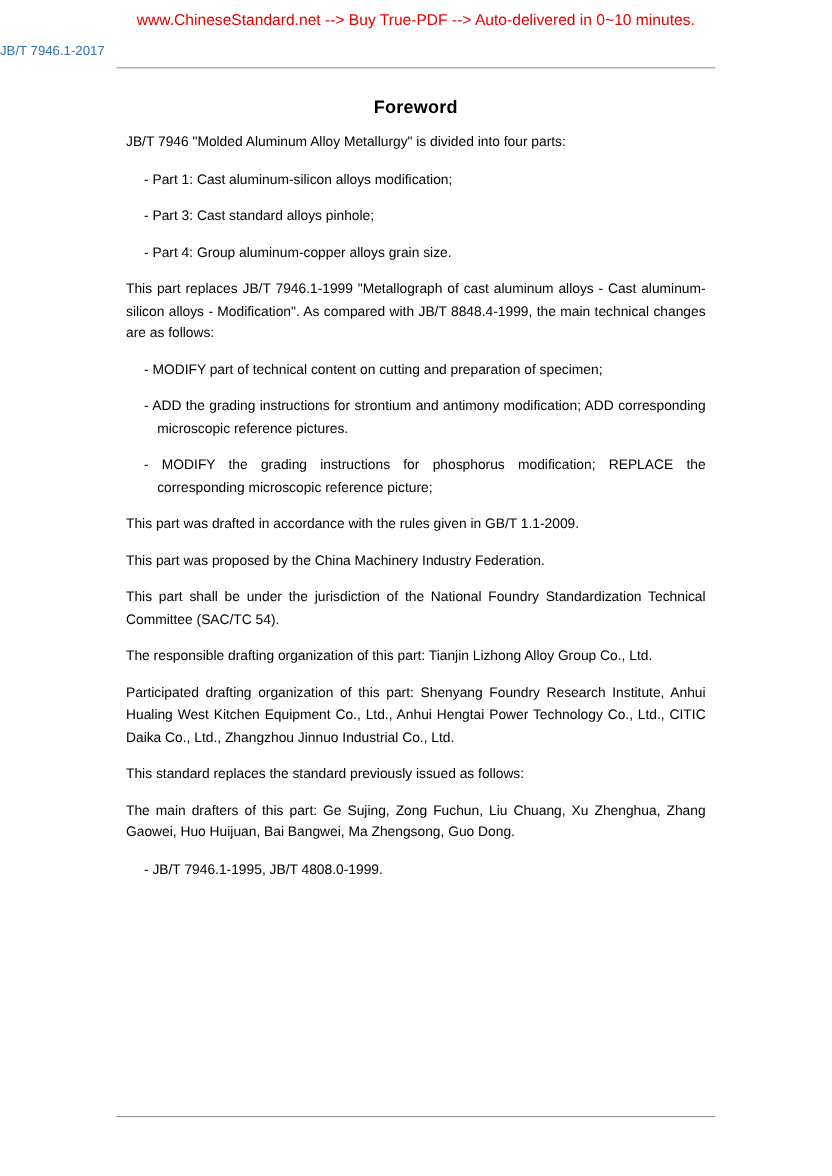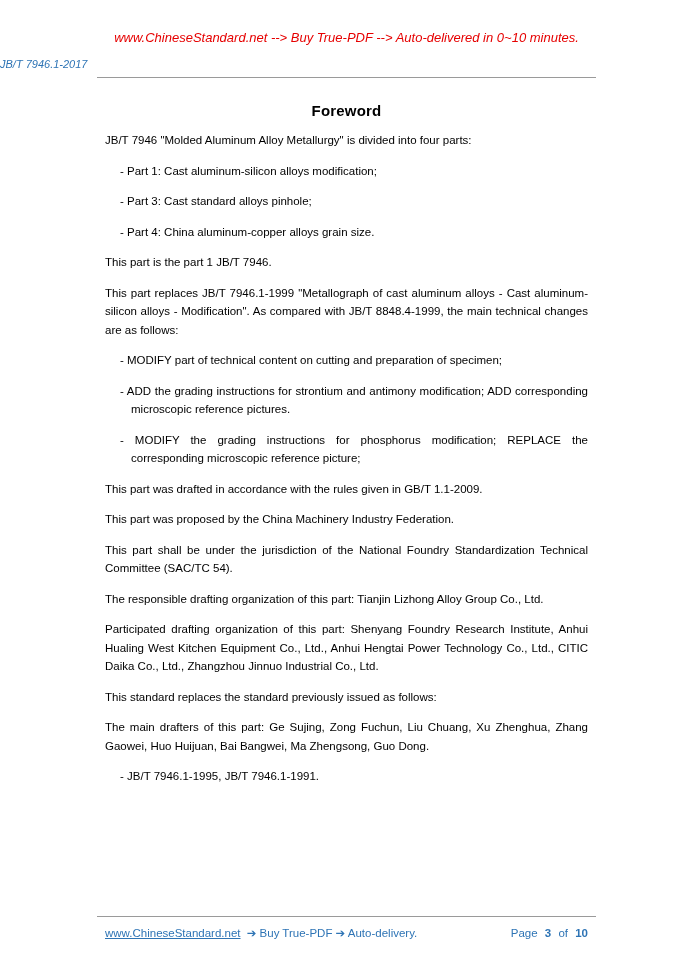--- a/index.html
+++ b/index.html
@@ -8,21 +8,21 @@
     height: 980px;
     background: #ffffff;
     font-family: "Liberation Sans", sans-serif;
     color: #000000;
     position: relative;
     overflow: hidden;
   }
   .page { position: relative; width: 693px; height: 980px; }
 
   
-  .header { padding-top: 29px; font-style: italic; }
+  .header { padding-top: 8px; }
   .banner {
     text-align: center;
     color: #e60000;
     font-size: 13px;
     line-height: 17px;
   }
   .doc-number {
     text-align: left;
     color: #2e74b5;
     font-size: 11px;
@@ -92,45 +92,32 @@
     <div class="doc-number">JB/T 7946.1-2017</div>
     <hr class="rule">
   </div>
 
   <h1 class="title">Foreword</h1>
 
   <div class="content">
       <p class="para">JB/T 7946 "Molded Aluminum Alloy Metallurgy" is divided into four parts:</p>
       <p class="item">- Part 1: Cast aluminum-silicon alloys modification;</p>
       <p class="item">- Part 3: Cast standard alloys pinhole;</p>
-      <p class="item">- Part 4: China aluminum-copper alloys grain size.</p>
-      <p class="para">This part is the part 1 JB/T 7946.</p>
+      <p class="item">- Part 4: Group aluminum-copper alloys grain size.</p>
       <p class="para">This part replaces JB/T 7946.1-1999 "Metallograph of cast aluminum alloys - Cast aluminum-silicon alloys - Modification". As compared with JB/T 8848.4-1999, the main technical changes are as follows:</p>
       <p class="item">- MODIFY part of technical content on cutting and preparation of specimen;</p>
       <p class="item">- ADD the grading instructions for strontium and antimony modification; ADD corresponding microscopic reference pictures.</p>
       <p class="item">- MODIFY the grading instructions for phosphorus modification; REPLACE the corresponding microscopic reference picture;</p>
       <p class="para">This part was drafted in accordance with the rules given in GB/T 1.1-2009.</p>
       <p class="para">This part was proposed by the China Machinery Industry Federation.</p>
       <p class="para">This part shall be under the jurisdiction of the National Foundry Standardization Technical Committee (SAC/TC 54).</p>
       <p class="para">The responsible drafting organization of this part: Tianjin Lizhong Alloy Group Co., Ltd.</p>
       <p class="para">Participated drafting organization of this part: Shenyang Foundry Research Institute, Anhui Hualing West Kitchen Equipment Co., Ltd., Anhui Hengtai Power Technology Co., Ltd., CITIC Daika Co., Ltd., Zhangzhou Jinnuo Industrial Co., Ltd.</p>
       <p class="para">This standard replaces the standard previously issued as follows:</p>
       <p class="para">The main drafters of this part: Ge Sujing, Zong Fuchun, Liu Chuang, Xu Zhenghua, Zhang Gaowei, Huo Huijuan, Bai Bangwei, Ma Zhengsong, Guo Dong.</p>
-      <p class="item">- JB/T 7946.1-1995, JB/T 7946.1-1991.</p>
+      <p class="item">- JB/T 7946.1-1995, JB/T 4808.0-1999.</p>
     </div>
 
   <div class="footer">
     <hr class="rule">
-    <div class="footer-row">
-      <div class="footer-left">
-        <a class="site-link">www.ChineseStandard.net</a>
-        <span>➔ Buy True-PDF ➔ Auto-delivery.</span>
-      </div>
-      <div class="footer-right">
-        <span>Page</span>
-        <b>3</b>
-        <span>of</span>
-        <b>10</b>
-      </div>
-    </div>
   </div>
 
 </div>
 
 </body></html>

